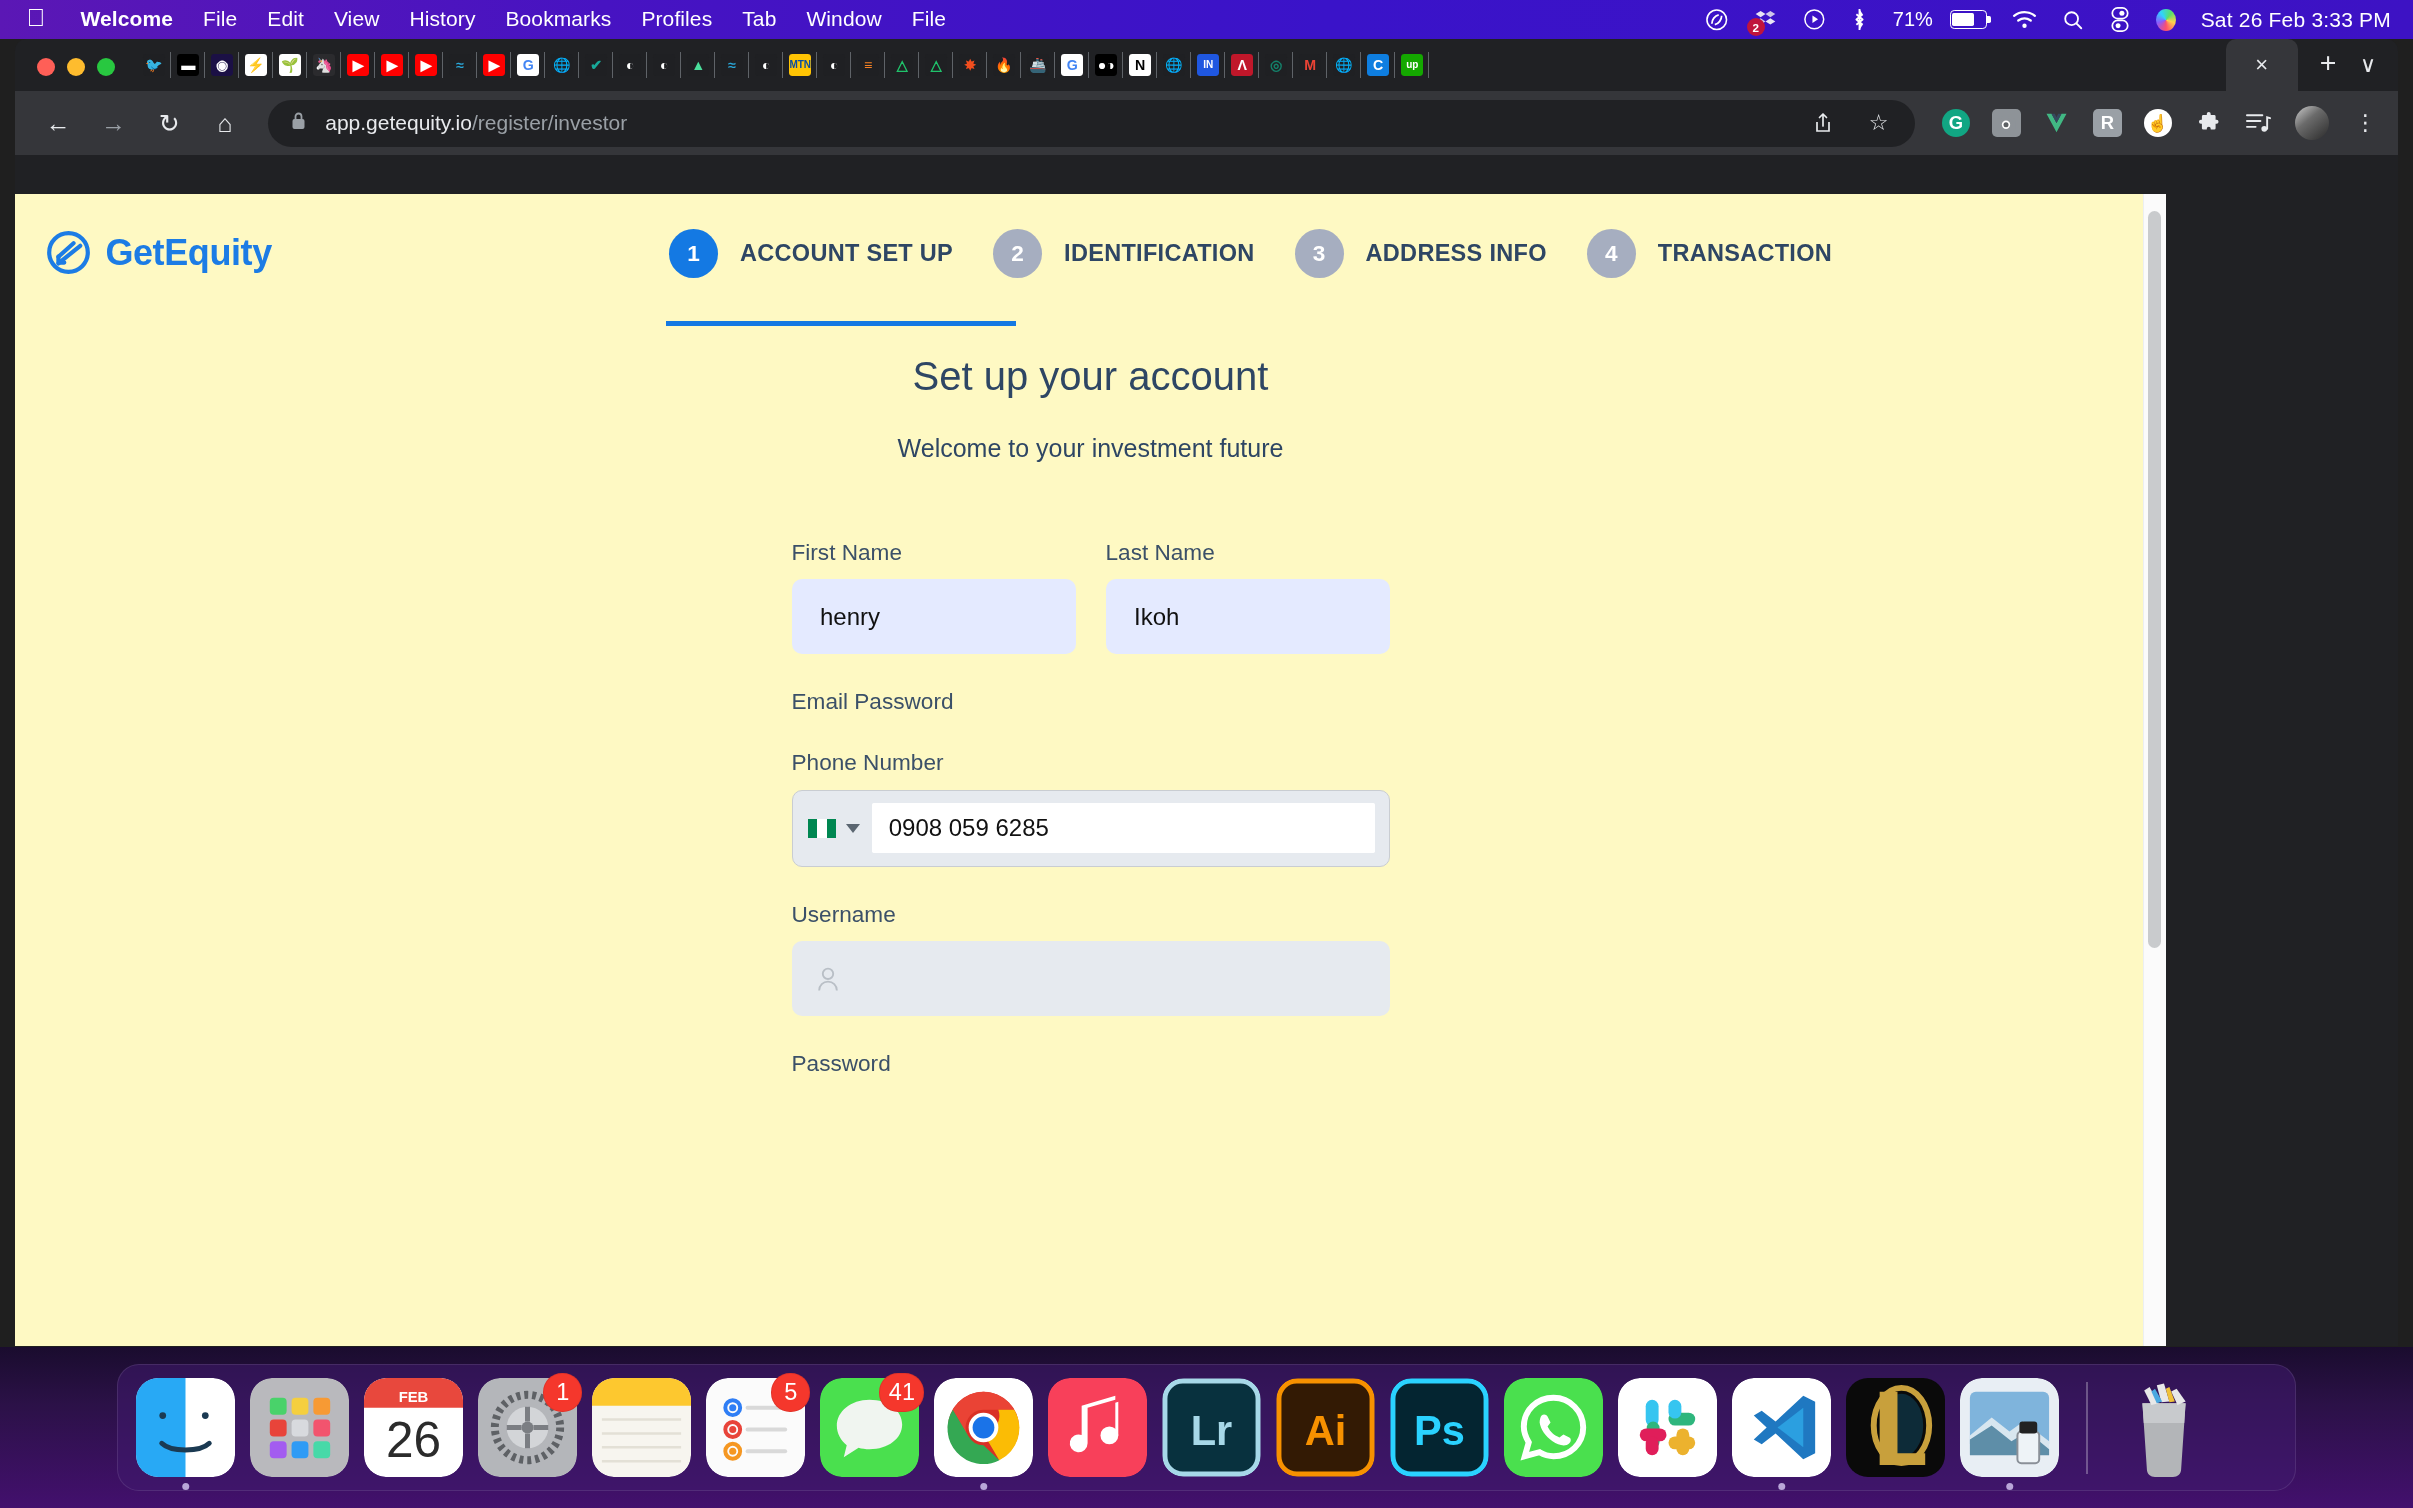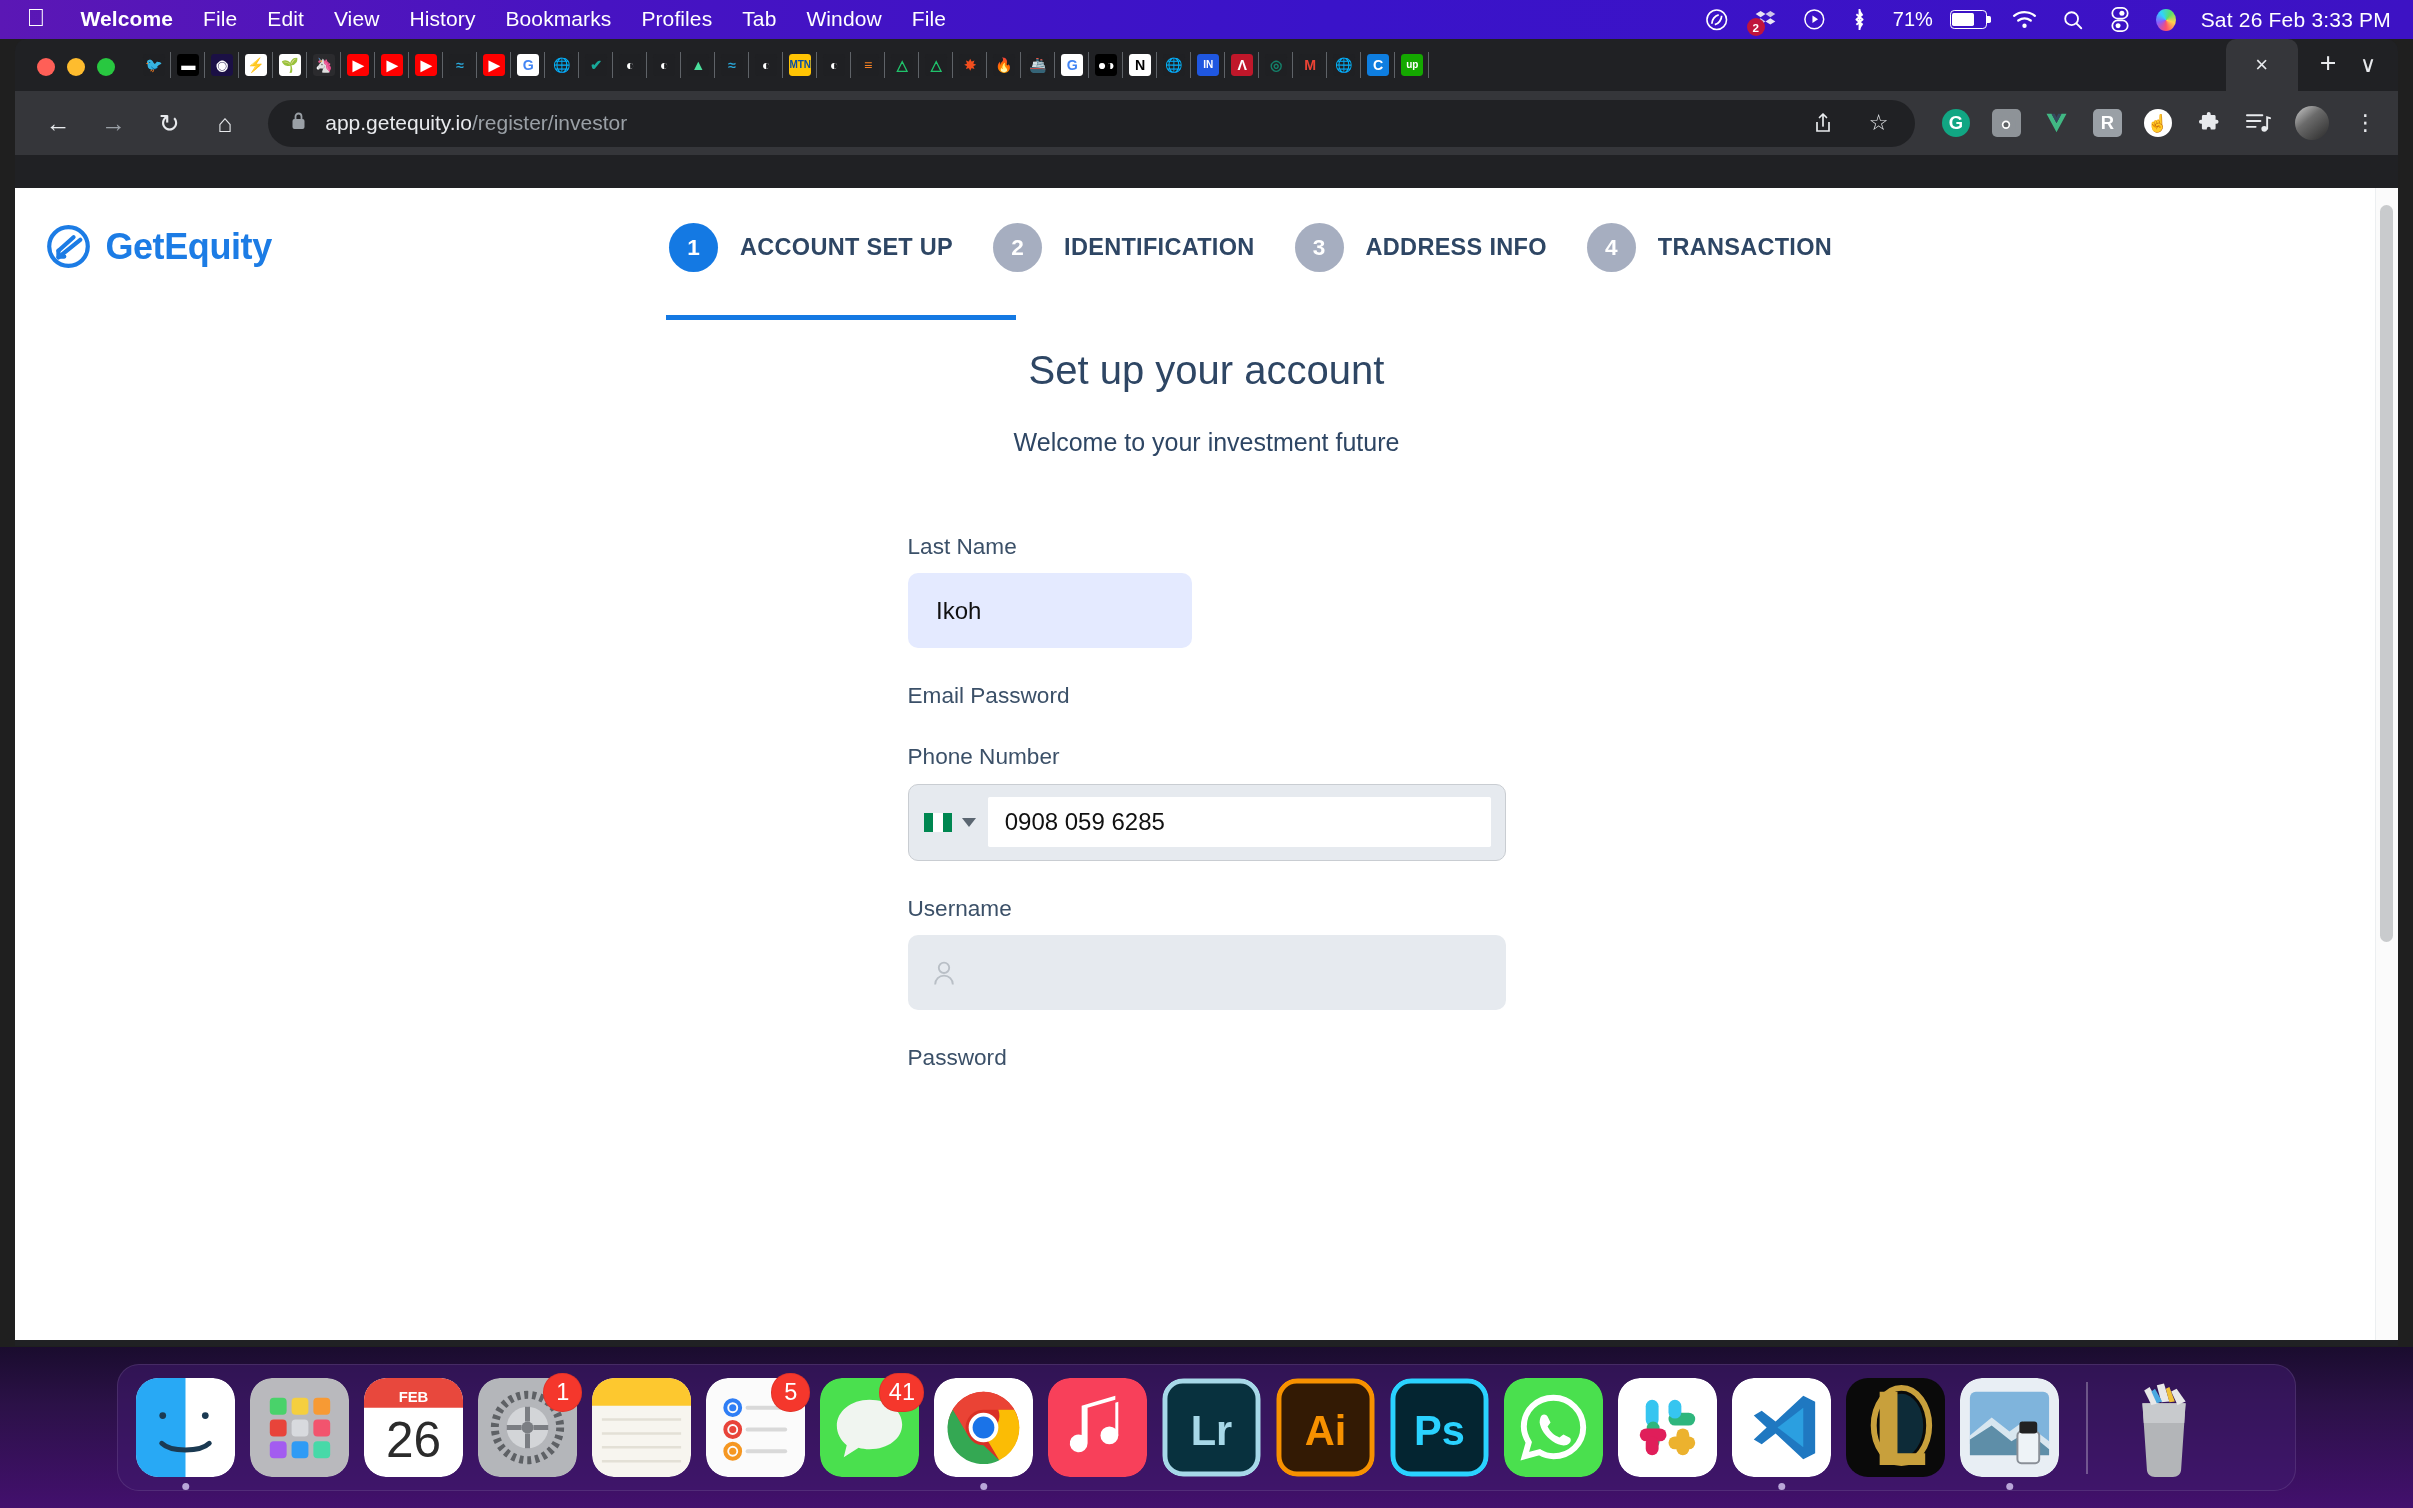--- a/index.html
+++ b/index.html
@@ -95,22 +95,22 @@
   .tb-actions { display:flex; align-items:center; gap: 22px; padding-left: 8.4px;}
   .tb-ic { color:#e8eaed; font-size: 22px; display:flex;align-items:center;justify-content:center;
            width: 28.5px; height: 28.5px;}
   .ext-ic { width: 28.5px; height: 28.5px; border-radius: 5px; display:flex; align-items:center;
             justify-content:center; font-size: 18.4px; font-weight: bold; color:#fff; }
   .avatar-ic { width: 34px; height: 34px; border-radius: 50%;
      background: linear-gradient(140deg,#cfcfcf 0%, #6b6b6b 40%, #2a2a2a 100%); }
 
   
   .page {
-    position: absolute; top: 149px; left: 0; width: 2383px; height: 1152px;
-    background: #ffffff; overflow: hidden;
+    position: absolute; top: 155px; left: 0; width: 2151px; height: 1152px;
+    background: #fef9c3; overflow: hidden;
   }
   .page-header { position: relative; height: 122px; }
   .logo-wrap { position: absolute; left: 30px; top: 35px; display: flex; align-items: center; gap: 13.4px; }
   .logo-mark { width: 47px; height: 47px; }
   .logo-text { font-size: 36px; font-weight: bold; color: #1c7ce5; letter-spacing: -0.4px; }
 
   .stepper { position: absolute; left: 654px; top: 35px; display: flex; align-items: center; gap: 0; }
   .step { display: flex; align-items: center; gap: 22px; padding-right: 40px; }
   .step-num {
     width: 49px; height: 49px; border-radius: 50%; background: #a6aec0; color: #ffffff;
@@ -499,20 +499,24 @@
     </div>
 
     <div class="form-area">
       <h1 class="title">Set up your account</h1>
       <p class="subtitle">Welcome to your investment future</p>
 
       <div class="form">
 
         <div class="field-row">
           <div class="field half">
+            <label class="flabel">First Name</label>
+            <input class="finput" type="text" value="henry" style="">
+          </div>
+          <div class="field half">
             <label class="flabel">Last Name</label>
             <input class="finput" type="text" value="Ikoh" style="">
           </div>
         </div>
 
         <div class="field full">
           <label class="flabel">Email Password</label>
         </div>
 
         <div class="field full">

